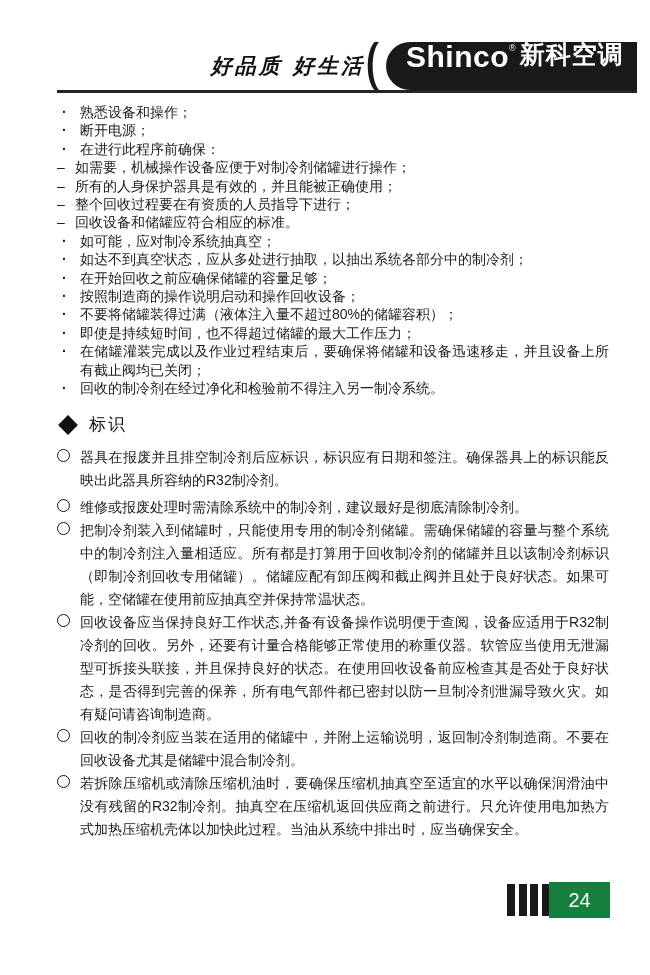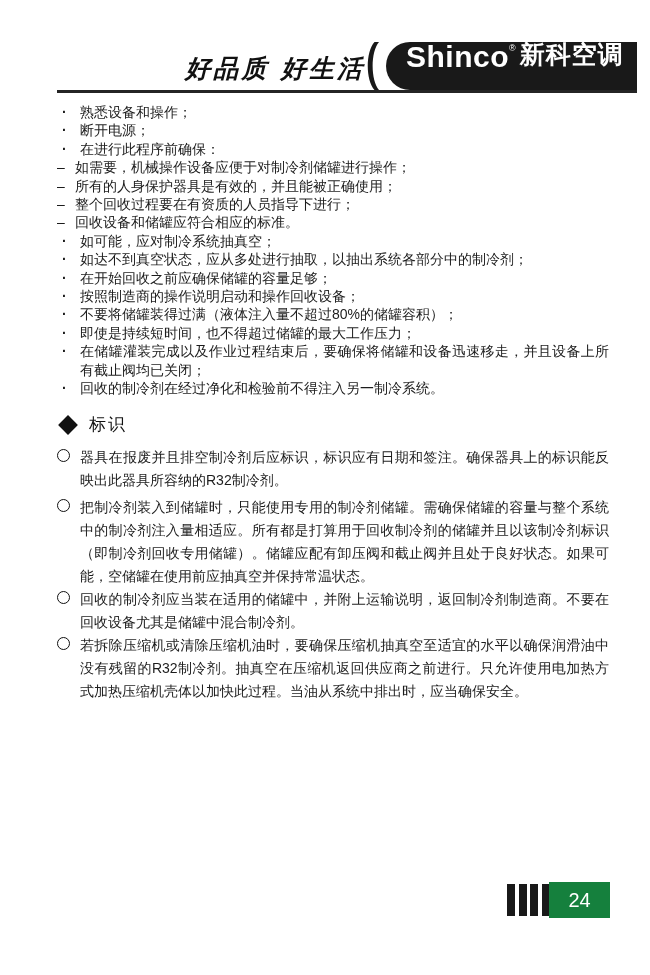--- a/index.html
+++ b/index.html
@@ -6,21 +6,21 @@
   .page {
     position:relative; width:650px; height:975px; background:#ffffff;
     font-family:"Liberation Sans","DejaVu Sans",sans-serif;
     color:#1c1c1c; overflow:hidden;
   }
 
   
   .slogan {
     position:absolute; top:52px; right:285px;
     font-family:"DejaVu Serif","Liberation Serif",serif;
-    font-style:italic; font-weight:bold; font-size:25px;
+    font-style:italic; font-weight:bold; font-size:21px;
     letter-spacing:3px; white-space:nowrap; color:#111;
   }
   .logo { position:absolute; top:42px; left:366px; height:48px; display:flex; }
   .logo-arc { flex:none; }
   .logo-box {
     box-sizing:border-box; width:251px; height:48px;
     background:#191919; border-radius:24px 0 0 24px;
     display:flex; align-items:flex-start; padding-left:20px;
   }
   .brand { color:#fff; font-weight:bold; font-size:30px; letter-spacing:0.5px; line-height:1; }
@@ -161,21 +161,33 @@
           </div>
         </div>
     </section>
 
     <section>
       <div class="sec-items">
           <div class="crow">
             <span class="cmark">
               <span class="circle"></span>
             </span>
+            <div class="ctext">维修或报废处理时需清除系统中的制冷剂，建议最好是彻底清除制冷剂。</div>
+          </div>
+          <div class="crow">
+            <span class="cmark">
+              <span class="circle"></span>
+            </span>
             <div class="ctext">把制冷剂装入到储罐时，只能使用专用的制冷剂储罐。需确保储罐的容量与整个系统中的制冷剂注入量相适应。所有都是打算用于回收制冷剂的储罐并且以该制冷剂标识（即制冷剂回收专用储罐）。储罐应配有卸压阀和截止阀并且处于良好状态。如果可能，空储罐在使用前应抽真空并保持常温状态。</div>
+          </div>
+          <div class="crow">
+            <span class="cmark">
+              <span class="circle"></span>
+            </span>
+            <div class="ctext">回收设备应当保持良好工作状态,并备有设备操作说明便于查阅，设备应适用于R32制冷剂的回收。另外，还要有计量合格能够正常使用的称重仪器。软管应当使用无泄漏型可拆接头联接，并且保持良好的状态。在使用回收设备前应检查其是否处于良好状态，是否得到完善的保养，所有电气部件都已密封以防一旦制冷剂泄漏导致火灾。如有疑问请咨询制造商。</div>
           </div>
           <div class="crow">
             <span class="cmark">
               <span class="circle"></span>
             </span>
             <div class="ctext">回收的制冷剂应当装在适用的储罐中，并附上运输说明，返回制冷剂制造商。不要在回收设备尤其是储罐中混合制冷剂。</div>
           </div>
           <div class="crow">
             <span class="cmark">
               <span class="circle"></span>

